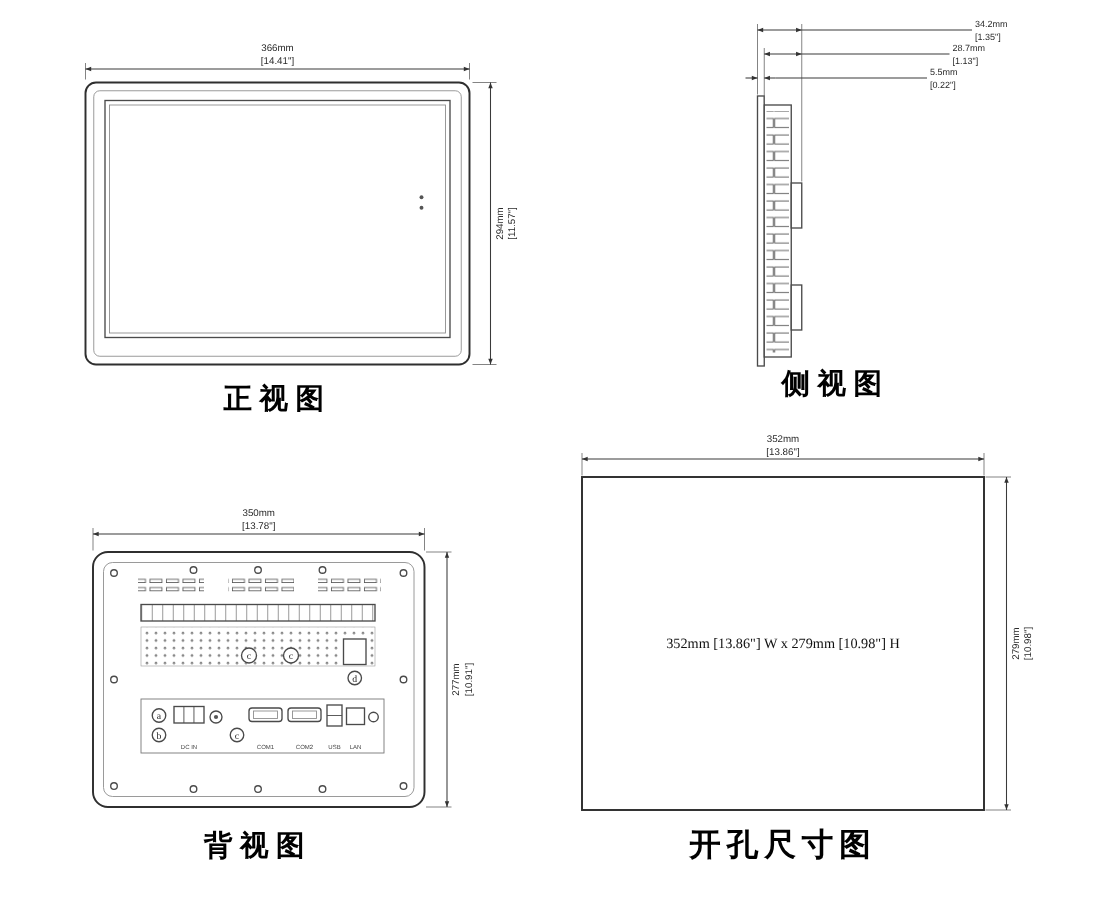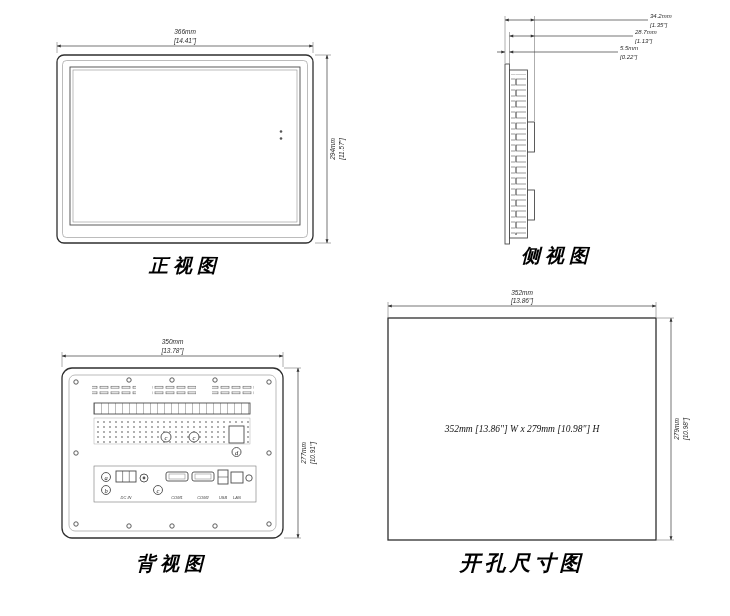--- a/index.html
+++ b/index.html
@@ -1,16 +1,16 @@
 <!DOCTYPE html>
 <html><head>
 <meta charset="utf-8">
 <style>
   html,body{margin:0;padding:0;background:#ffffff;}
-  .canvas{position:relative;width:730px;height:616px;background:#ffffff;overflow:hidden;font-style:italic;}
+  .canvas{position:relative;width:730px;height:616px;background:#ffffff;overflow:hidden;}
   svg{display:block;}
   .outline{fill:#ffffff;stroke:#2f2f2f;stroke-width:1.3;}
   .thin{fill:none;stroke:#8f8f8f;stroke-width:0.6;}
   .mid{fill:#ffffff;stroke:#4a4a4a;stroke-width:0.9;}
   .dim{stroke:#3a3a3a;stroke-width:0.7;fill:none;}
   .ext{stroke:#6a6a6a;stroke-width:0.55;}
   .dim-text{font-family:"Liberation Sans","DejaVu Sans",sans-serif;font-size:6.5px;fill:#2a2a2a;}
   .dim-text-side{font-family:"Liberation Sans","DejaVu Sans",sans-serif;font-size:6px;fill:#2a2a2a;}
   .tiny-label{font-family:"Liberation Sans","DejaVu Sans",sans-serif;font-size:4px;fill:#444444;}
   .callout-text{font-family:"Liberation Serif","DejaVu Serif",serif;font-size:6.5px;fill:#222222;}

